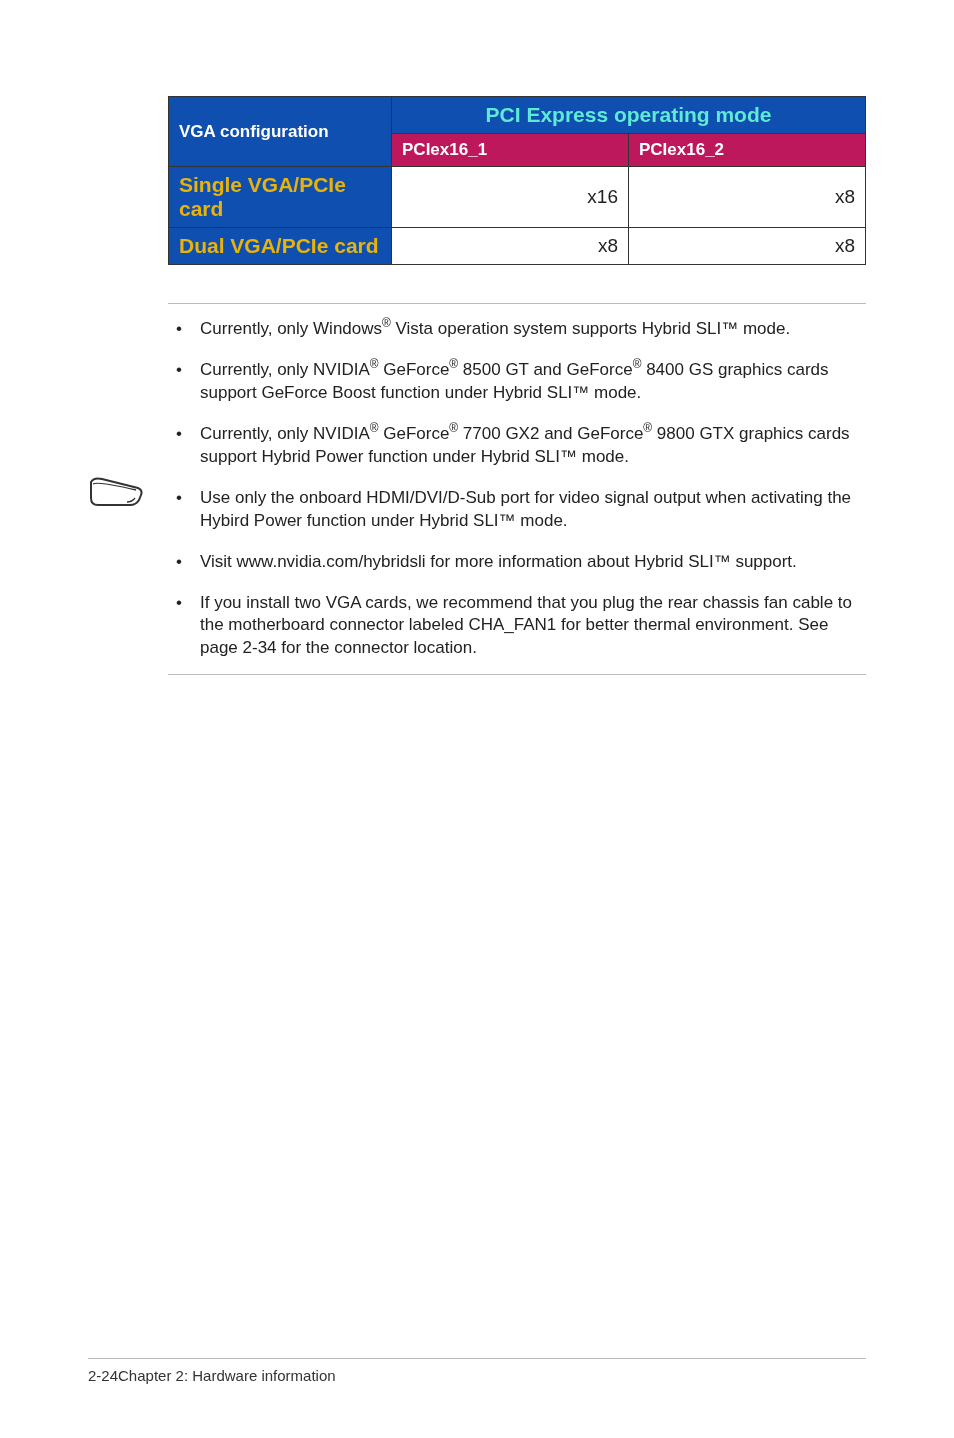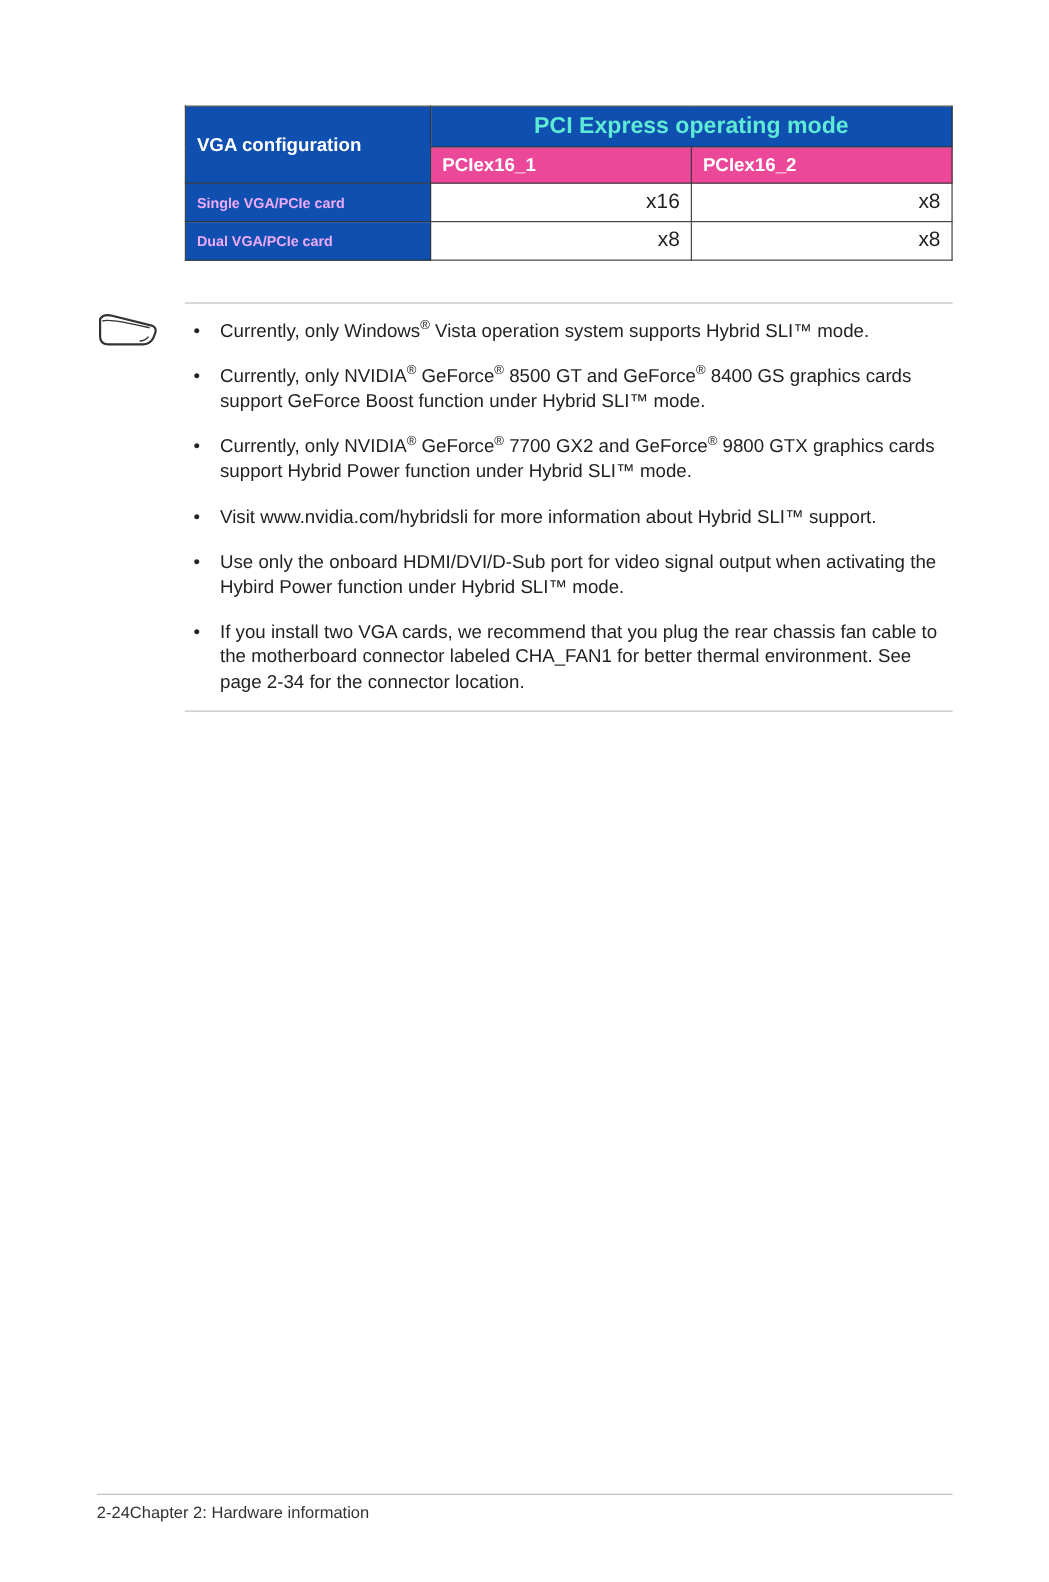--- a/index.html
+++ b/index.html
@@ -13,31 +13,31 @@
     .col3 { width: 34%; }
     .hdr-rowspan {
       background: #0f4fb0; color: #fff; font-weight: bold; font-size: 17px;
       text-align: left; padding: 6px 10px; vertical-align: middle;
     }
     .hdr-merged {
       background: #0f4fb0; color: #5eead4; font-weight: bold; font-size: 21px;
       text-align: center; padding: 6px 10px;
     }
     .hdr-sub {
-      background: #ec4899; color: #fff; font-weight: bold; font-size: 17px;
+      background: #be185d; color: #fff; font-weight: bold; font-size: 17px;
       text-align: left; padding: 6px 10px;
     }
     .rowlabel {
-      background: #0f4fb0; color: #f0abfc; font-weight: bold; font-size: 13px;
+      background: #0f4fb0; color: #eab308; font-weight: bold; font-size: 21px;
       text-align: left; padding: 6px 10px;
     }
     .datacell {
       background: #fff; font-size: 19px; text-align: right; padding: 6px 10px;
     }
-    .note-block { display: flex; margin-top: 38px; }
+    .note-block { display: flex; margin-top: 38px; align-items: center; }
     .note-icon-col { width: 80px; flex-shrink: 0; padding-top: 8px; }
     .note-icon { width: 56px; height: 36px; display: block; }
     .note-list-col { flex: 1; border-top: 1px solid #bbb; border-bottom: 1px solid #bbb; padding: 14px 6px 14px 2px; }
     ul.notes { list-style: none; }
     ul.notes > li { position: relative; padding: 0 0 18px 30px; font-size: 17px; line-height: 1.35; }
     ul.notes > li:last-child { padding-bottom: 0; }
     ul.notes > li::before { content: "•"; position: absolute; left: 6px; top: 0; font-size: 17px; }
     sup { font-size: 0.7em; vertical-align: super; line-height: 0; }
     .footer { position: absolute; left: 88px; right: 88px; bottom: 54px; display: flex; justify-content: flex-start; border-top: 1px solid #bbb; padding-top: 8px; font-size: 15px; color: #333; }
   </style>
@@ -81,22 +81,22 @@
         <path d="M3 7 L3 23 Q3 30 10 30 L42 30 Q48 30 51 25 L53 20 Q55 15 50 13 L14 4 Q6 2 3 7 Z" fill="none" stroke="#333" stroke-width="2" stroke-linejoin="round"></path>
         <path d="M5 9 Q10 6 48 15" fill="none" stroke="#333" stroke-width="1.3"></path>
         <path d="M39 27 Q44 27 47 23" fill="none" stroke="#333" stroke-width="1.3"></path>
       </svg>
     </div>
     <div class="note-list-col">
       <ul class="notes">
         <li><span>Currently, only Windows</span><sup>®</sup><span> Vista operation system supports Hybrid SLI™ mode.</span></li>
         <li><span>Currently, only NVIDIA</span><sup>®</sup><span> GeForce</span><sup>®</sup><span> 8500 GT and GeForce</span><sup>®</sup><span> 8400 GS graphics cards support GeForce Boost function under Hybrid SLI™ mode.</span></li>
         <li><span>Currently, only NVIDIA</span><sup>®</sup><span> GeForce</span><sup>®</sup><span> 7700 GX2 and GeForce</span><sup>®</sup><span> 9800 GTX graphics cards support Hybrid Power function under Hybrid SLI™ mode.</span></li>
+        <li><span>Use only the onboard HDMI/DVI/D-Sub port for video signal output when activating the Hybird Power function under Hybrid SLI™ mode.</span></li>
         <li><span>Visit www.nvidia.com/hybridsli for more information about Hybrid SLI™ support.</span></li>
-        <li><span>Use only the onboard HDMI/DVI/D-Sub port for video signal output when activating the Hybird Power function under Hybrid SLI™ mode.</span></li>
         <li><span>If you install two VGA cards, we recommend that you plug the rear chassis fan cable to the motherboard connector labeled CHA_FAN1 for better thermal environment. See page 2-34 for the connector location.</span></li>
       </ul>
     </div>
   </div>
 
   <div class="footer">
     <span>2-24</span>
     <span>Chapter 2: Hardware information</span>
   </div>
 </div>

